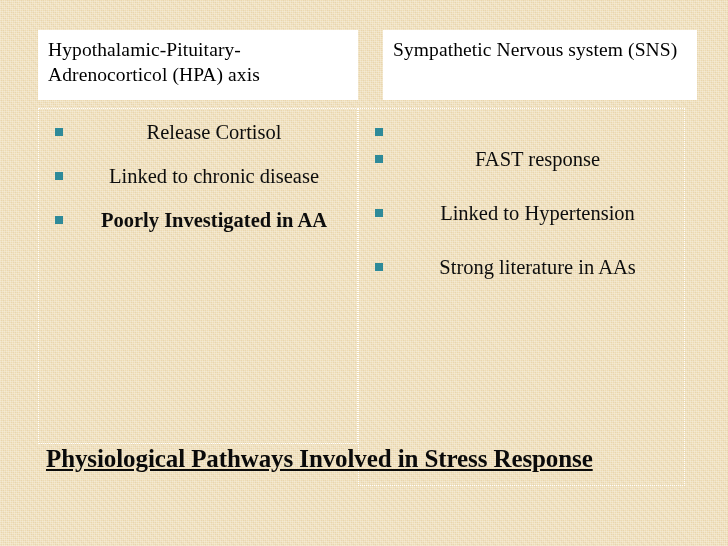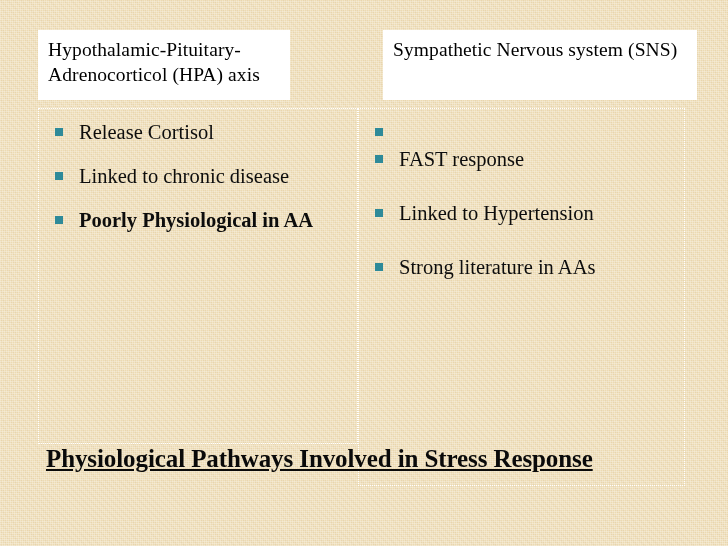--- a/index.html
+++ b/index.html
@@ -41,21 +41,21 @@
 
   
   .header-box {
     position: absolute;
     top: 30px;
     height: 70px;
     background: #ffffff;
     box-sizing: border-box;
     padding: 7px 10px 0 10px;
   }
-  #header-left  { left: 38px;  width: 252px; }
+  #header-left  { left: 38px;  width: 320px; }
   #header-right { left: 383px; width: 314px; }
 
   .header-text {
     font-size: 19.5px;
     line-height: 25px;
     color: #000000;
     font-family: "Liberation Serif", "DejaVu Serif", serif;
     letter-spacing: 0.1px;
   }
 
@@ -82,20 +82,21 @@
     border-left: 1px dotted #ffffff;
     border-right: 1px dotted #ffffff;
     border-top: 1px dotted #ffffff;
     border-bottom: 1px dotted #ffffff;
   }
 
   .bullet-list {
     list-style: none;
     margin: 0;
     padding: 10px 8px 0 14px;
+    text-align: center;
   }
   .bullet-item {
     position: relative;
     padding-left: 26px;
     margin-bottom: 17px;
     font-size: 20.5px;
     line-height: 27px;
     color: #0d0d0d;
     font-family: "Liberation Serif", "DejaVu Serif", serif;
   }
@@ -151,21 +152,21 @@
       </li>
       <li class="bullet-item">
         <span class="bullet-marker"></span>
       </li>
       <li class="bullet-item">
         <span class="bullet-marker"></span>
         <span>Linked to chronic disease</span>
       </li>
       <li class="bullet-item bold">
         <span class="bullet-marker"></span>
-        <span>Poorly Physiological in AA</span>
+        <span>Poorly Investigated in AA</span>
       </li>
     </ul>
   </div>
 
   <div class="panel" id="panel-right">
     <ul class="bullet-list" id="list-right">
       <li class="bullet-item">
         <span class="bullet-marker"></span>
       </li>
       <li class="bullet-item">

